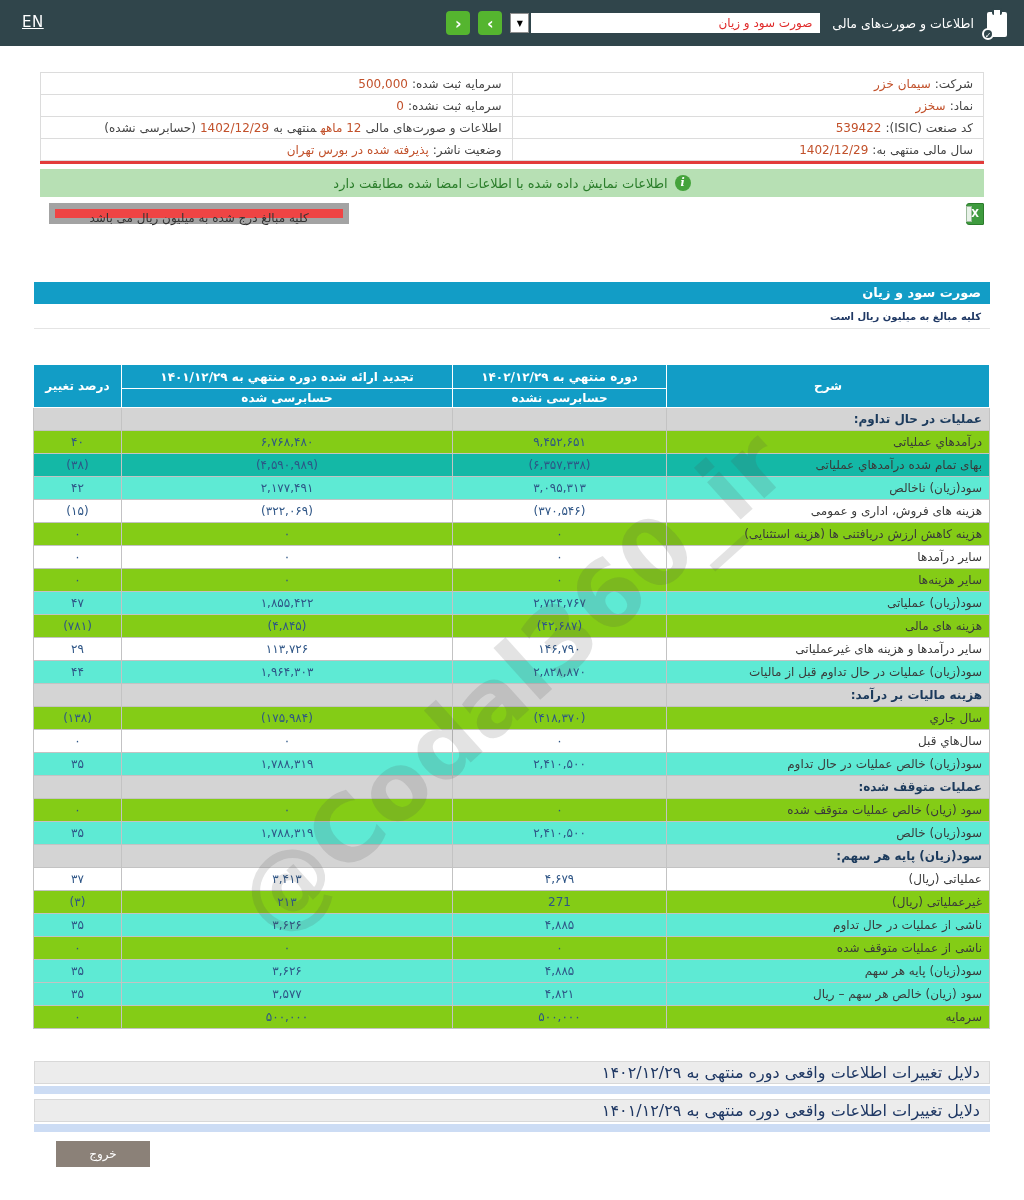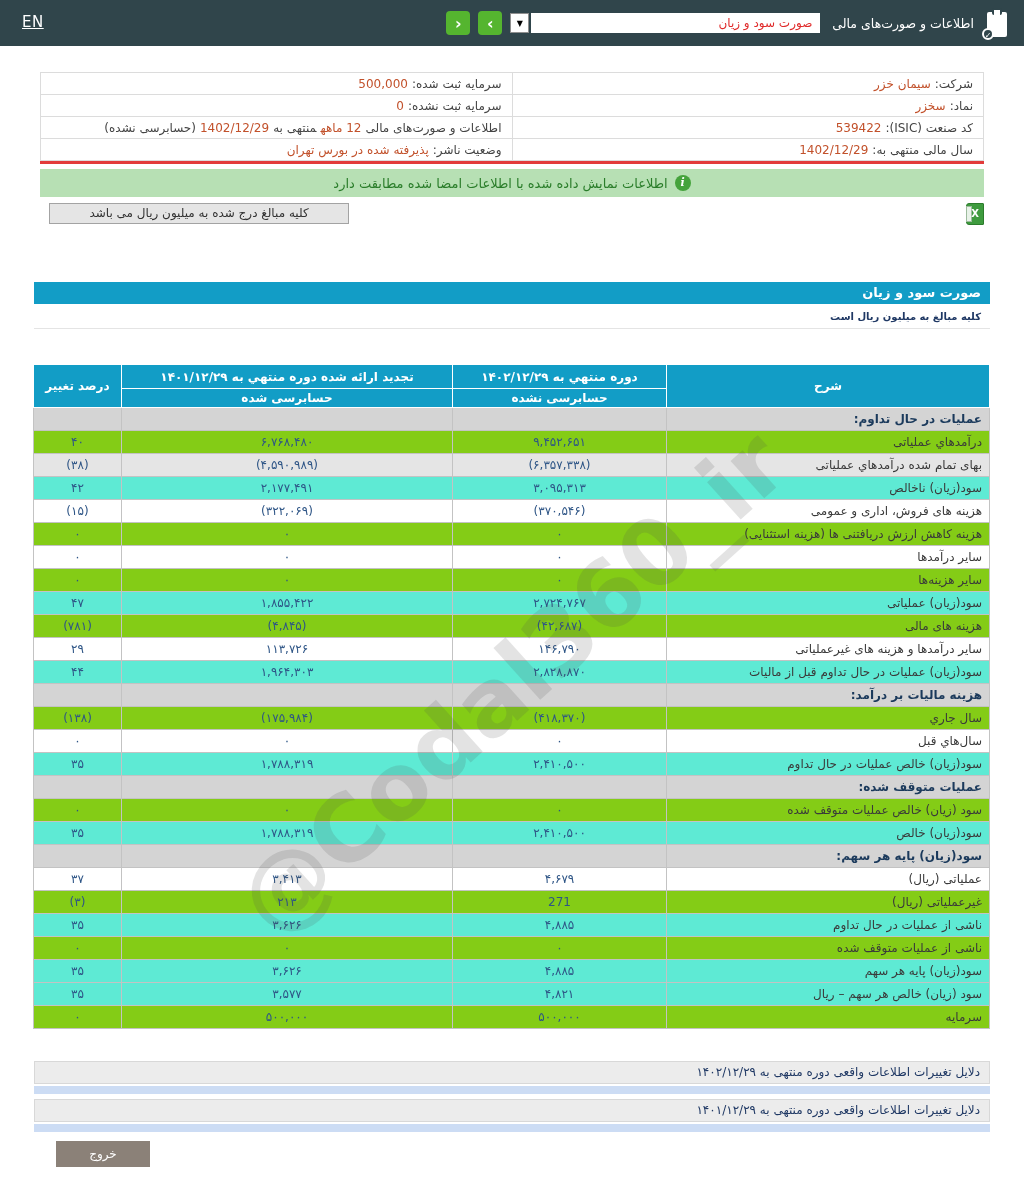--- a/index.html
+++ b/index.html
@@ -72,21 +72,21 @@
   .excel-icon {
     width:18px; height:22px; margin-left:12px; background:#3e9b3e; border-radius:3px 1px 1px 3px;
     position:relative; cursor:pointer; border:1px solid #2c7c2c; flex:0 0 auto;
   }
   .excel-icon::after {
     content:"X"; position:absolute; inset:0; color:#fff; font-size:10px; font-weight:bold;
     text-align:center; line-height:20px;
   }
   .excel-page { position:absolute; left:-1px; top:2px; width:6px; height:16px; background:#e8f2e8; border:1px solid #9dbb9d; }
   .unit-box {
-    border:1px solid #a3a3a3; background:#e5e5e5; height:21px; line-height:19px;
+    border:6px solid #a3a3a3; background:#ef4444; height:21px; line-height:19px;
     width:300px; text-align:center; font-size:12px; color:#333; margin-left:9px;
   }
   
   .statement { margin:57px 34px 0; }
   .stmt-title {
     background:#129dc6; color:#fff; font-weight:bold; font-size:13px;
     height:22px; line-height:22px; padding:0 9px;
   }
   .stmt-subtitle {
     height:25px; line-height:25px; font-size:10px; font-weight:bold; color:#1f3864;
@@ -112,27 +112,27 @@
     white-space:nowrap; overflow:hidden;
   }
   td.desc { text-align:right; color:#3a3a3a; }
   td.val  { text-align:center; color:#2e5586; direction:ltr; }
   td.chg  { text-align:center; color:#2e5586; direction:ltr; }
   .neg { color:#e8322e; }
   tr.sec td { background:#d4d4d4; }
   tr.sec td.desc { font-weight:bold; color:#1b3a5c; }
   tr.bg-b td { background:#84cc16; }
   tr.bg-w td { background:#ffffff; }
-  tr.bg-e td { background:#e5e5e5; }
+  tr.bg-e td { background:#14b8a6; }
   tr.bg-y td { background:#5eead4; }
   
   .footers { margin:32px 34px 0; }
   .f-bar {
     height:23px; line-height:21px; background:#ececec; border:1px solid #d8d8d8;
-    font-size:12px; color:#1f3864; padding:0 9px; cursor:pointer;
+    font-size:16px; color:#1f3864; padding:0 9px; cursor:pointer;
   }
   .f-strip { height:8px; background:#ccdcf4; margin-top:2px; }
   .f-bar + .f-strip + .f-bar { margin-top:5px; }
   
   .exit-row { margin-top:9px; direction:ltr; padding-left:56px; }
   .exit-btn {
     width:94px; height:26px; background:#8b8178; color:#fff; border:none;
     font-size:12px; font-family:"DejaVu Sans", sans-serif; cursor:pointer;
   }
 </style>

